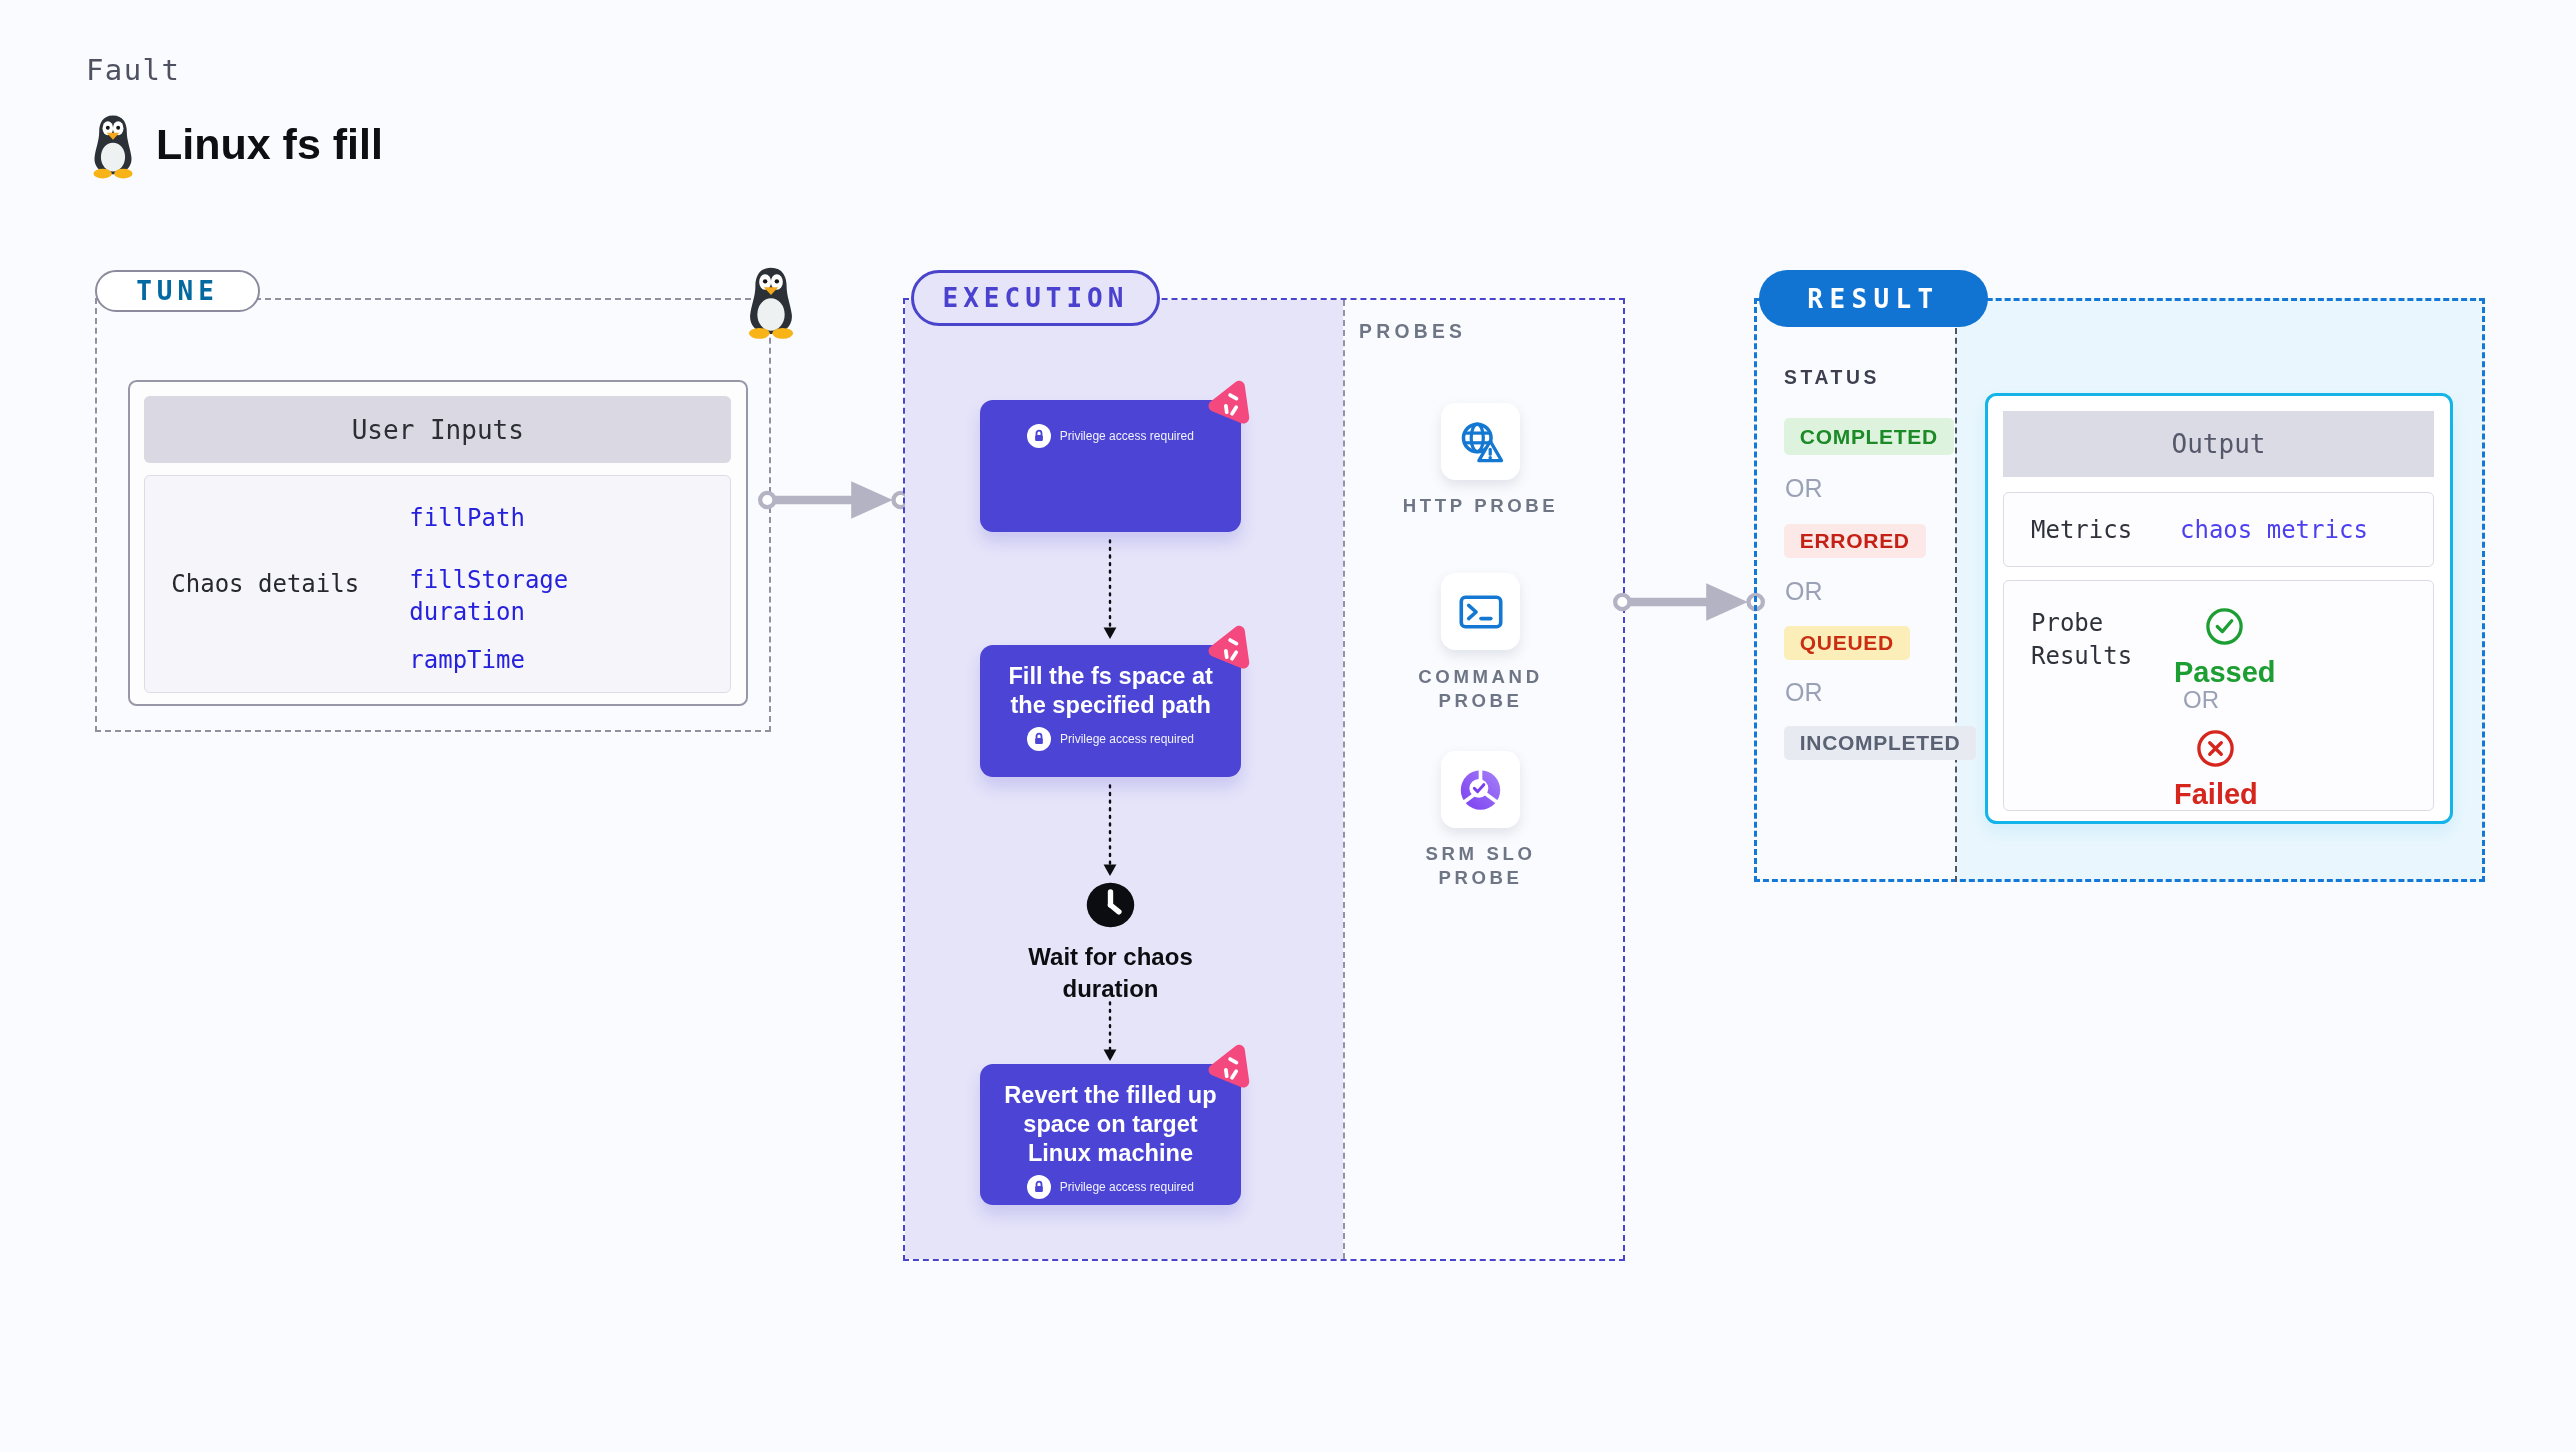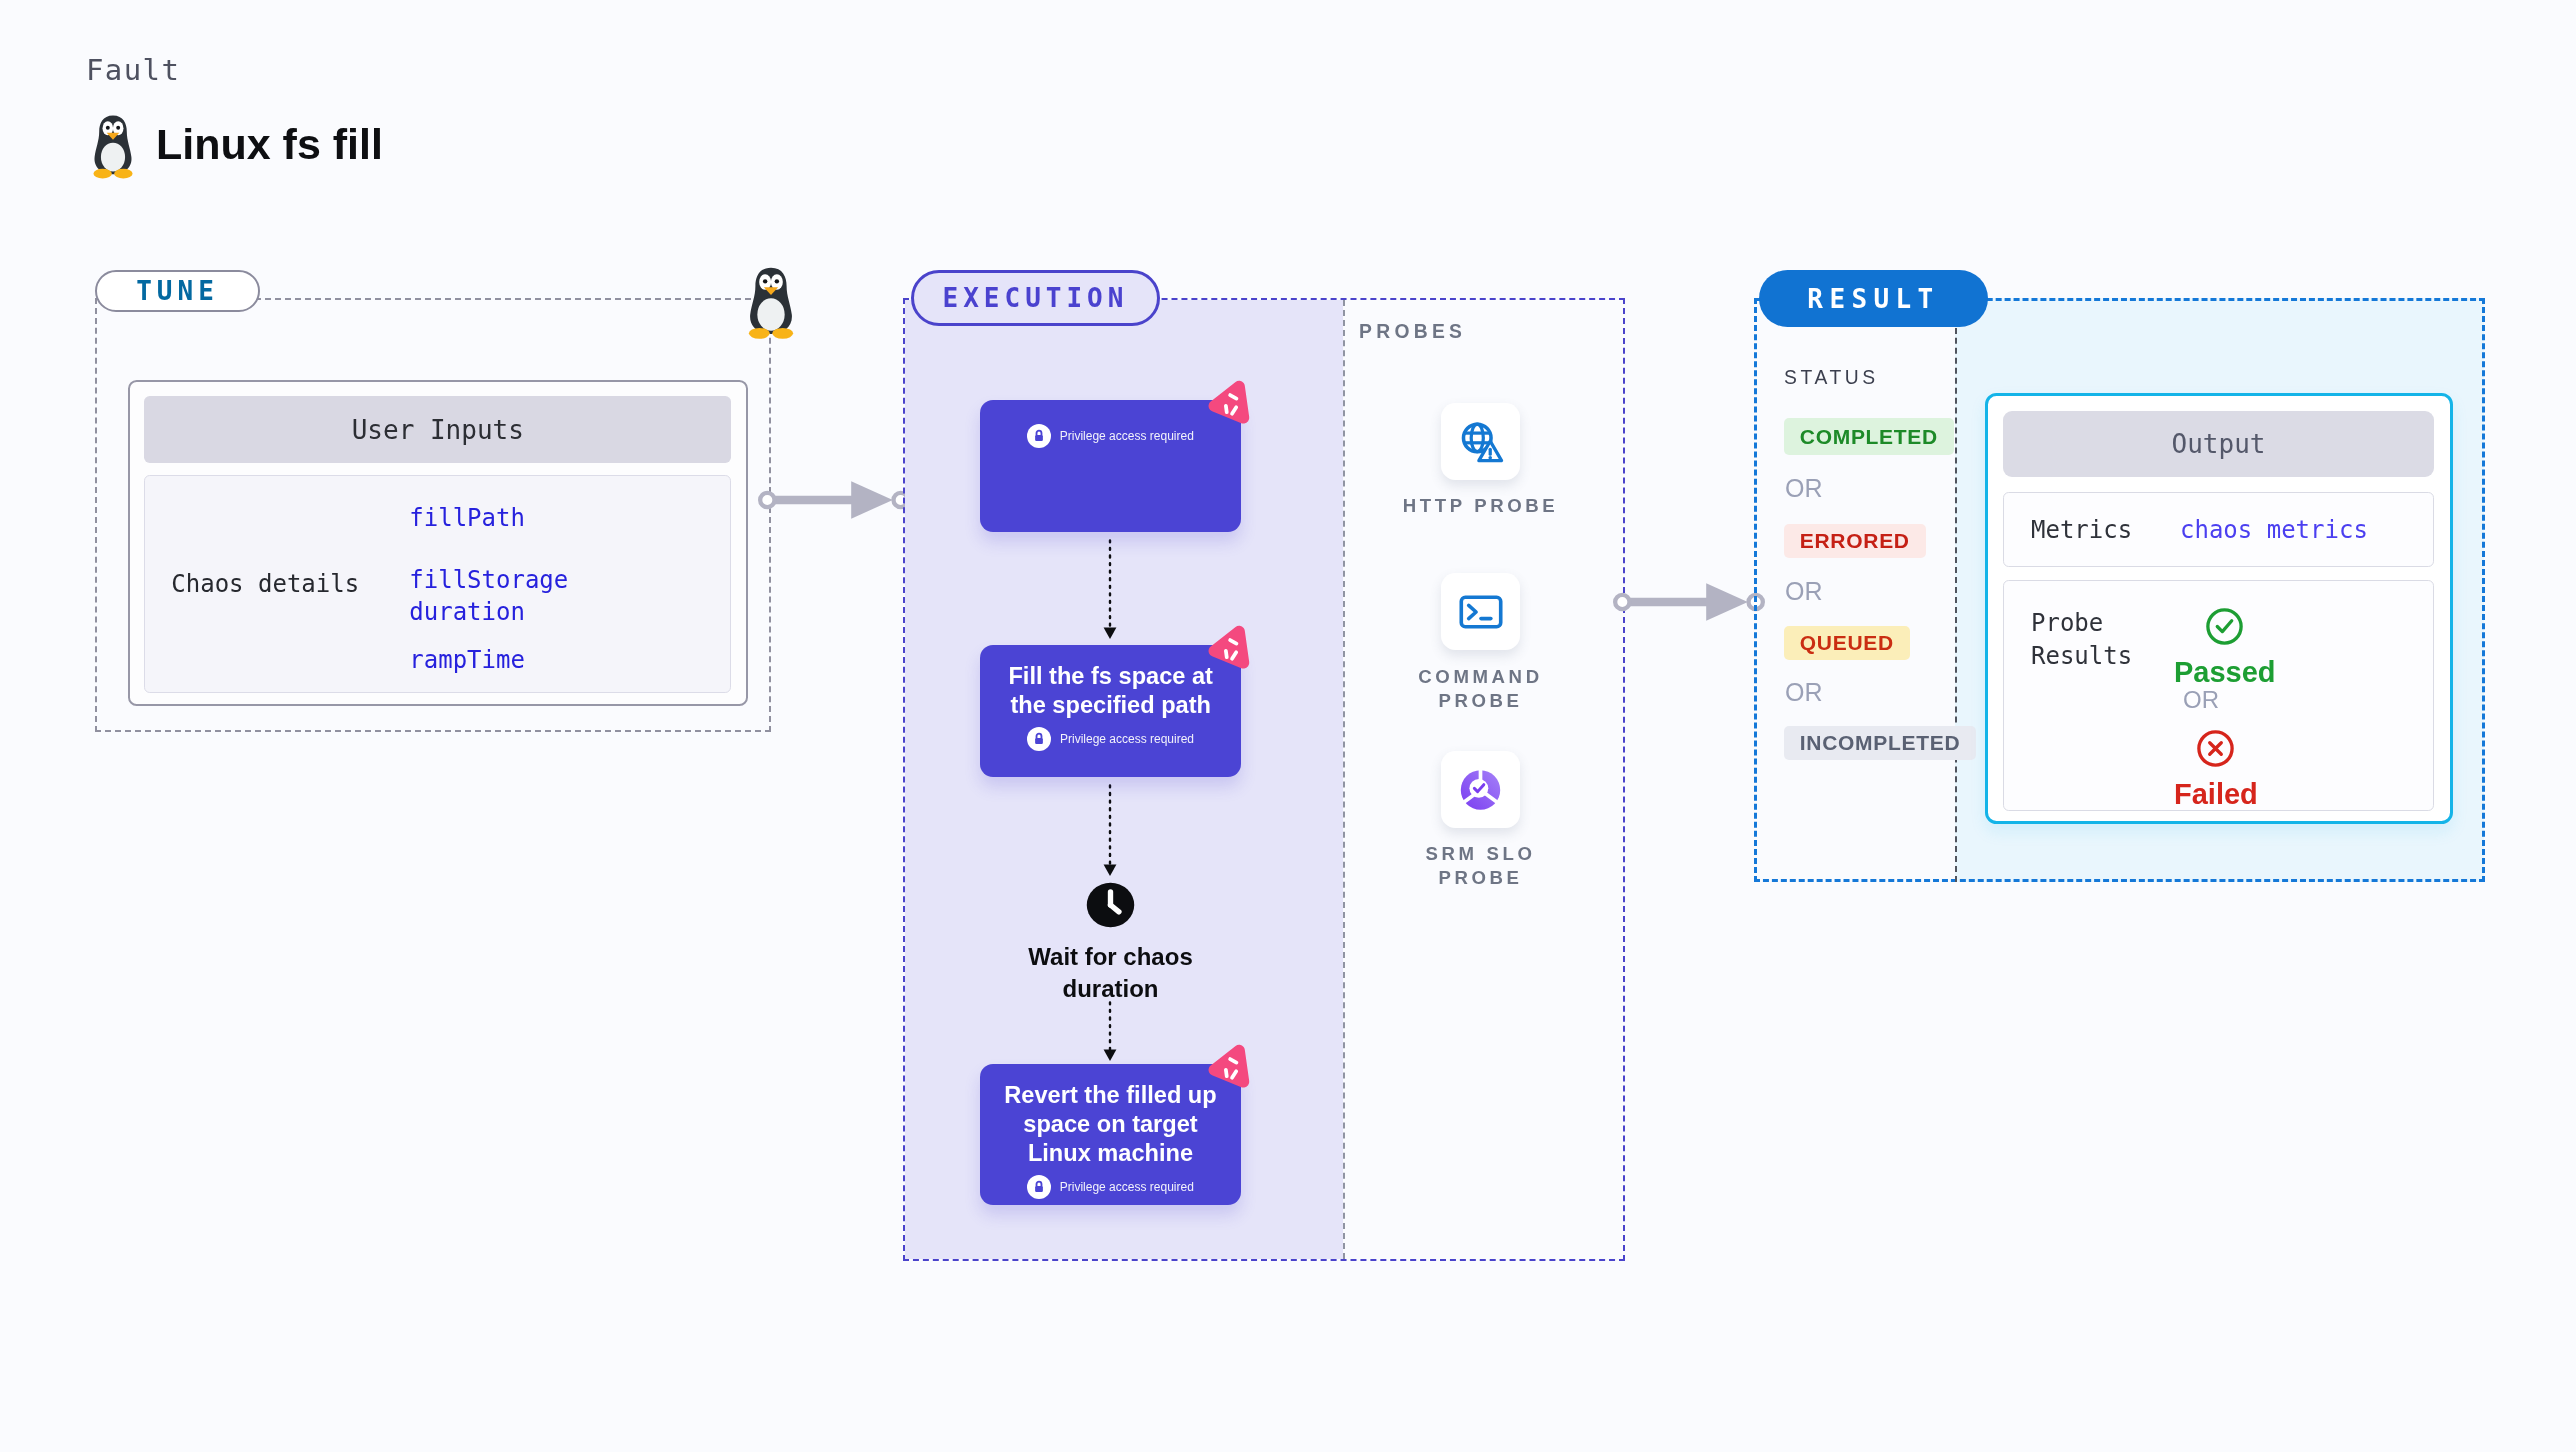--- a/index.html
+++ b/index.html
@@ -58,33 +58,33 @@
   #probe-label-0{top:494px;} #probe-label-1{top:665px;} #probe-label-2{top:842px;}
 
   
   #arrow-1{left:758px;top:477px;width:152px;height:46px;}
   #arrow-2{left:1613px;top:579px;width:152px;height:46px;}
 
   
   #result-lightblue{left:1955px;top:298px;width:529px;height:584px;background:#e9f6fd;}
   #result-box{left:1754px;top:298px;width:731px;height:584px;border:3.6px dashed #1478d8;box-sizing:border-box;}
   #result-divider{left:1955px;top:298px;height:584px;width:0;border-left:2.1px dashed #50545e;}
-  #status-label{left:1784px;top:367px;font-size:19.3px;font-weight:normal;letter-spacing:3.6px;color:#3b3f4e;}
+  #status-label{left:1784px;top:367px;font-size:19.3px;font-weight:bold;letter-spacing:3.6px;color:#3b3f4e;}
   .status-badge{left:1784px;font-size:21px;font-weight:bold;border-radius:5px;padding:0 15.8px;
                 display:flex;align-items:center;letter-spacing:0.7px;}
   #st-0{top:418px;height:37px;background:#ddf3de;color:#1d8a28;}
   #st-1{top:524px;height:34px;background:#fce9e7;color:#c52015;}
   #st-2{top:626px;height:34px;background:#fbeeb9;color:#ca2d12;}
   #st-3{top:726px;height:34px;background:#e8eaf1;color:#5a6173;}
   .or-label{left:1785px;font-size:25px;color:#9aa0b6;}
   #or-0{top:474px;} #or-1{top:577px;} #or-2{top:678px;}
 
   #output-card{left:1985px;top:393px;width:468px;height:431px;background:#ffffff;border:3.6px solid #14b4e8;
                border-radius:11.5px;box-sizing:border-box;box-shadow:0 7.2px 15.8px rgba(20,180,232,0.10);}
-  #out-header{left:15px;top:15px;width:431px;height:66px;background:#dbdbe5;border-radius:9px;
+  #out-header{left:15px;top:15px;width:431px;height:66px;background:#dbdbe5;border-radius:0;
               display:flex;align-items:center;justify-content:center;font-size:26px;color:#54586a;}
   .out-row{left:15px;width:431px;background:#fdfdff;border:1.4px solid #dadbe5;border-radius:5.7px;box-sizing:border-box;}
   #metrics-row{top:96px;height:75px;}
   #metrics-label{left:27px;top:0;height:100%;display:flex;align-items:center;font-size:24px;color:#2f323a;}
   #metrics-link{left:176px;top:0;height:100%;display:flex;align-items:center;font-size:24px;color:#4b3ff0;cursor:pointer;}
   #probe-results-row{top:184px;height:231px;}
   #probe-results-label{left:27px;top:26px;font-size:24px;line-height:33px;color:#2f323a;width:129px;}
   .verdict{display:flex;align-items:center;gap:10px;font-size:29px;font-weight:bold;flex-direction:column;}
   #verdict-passed{left:170px;top:26px;color:#1d9e33;}
   #verdict-or{left:179px;top:105px;font-size:24px;color:#9aa0b6;}

